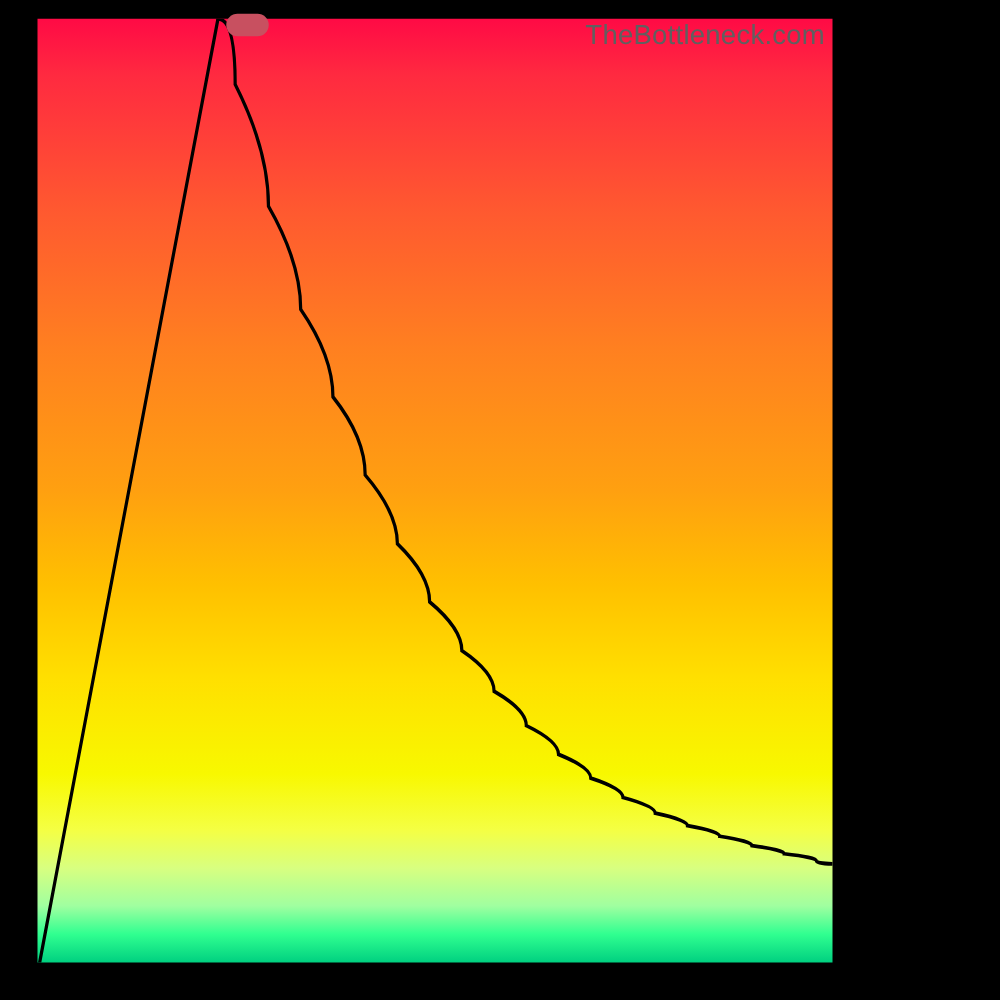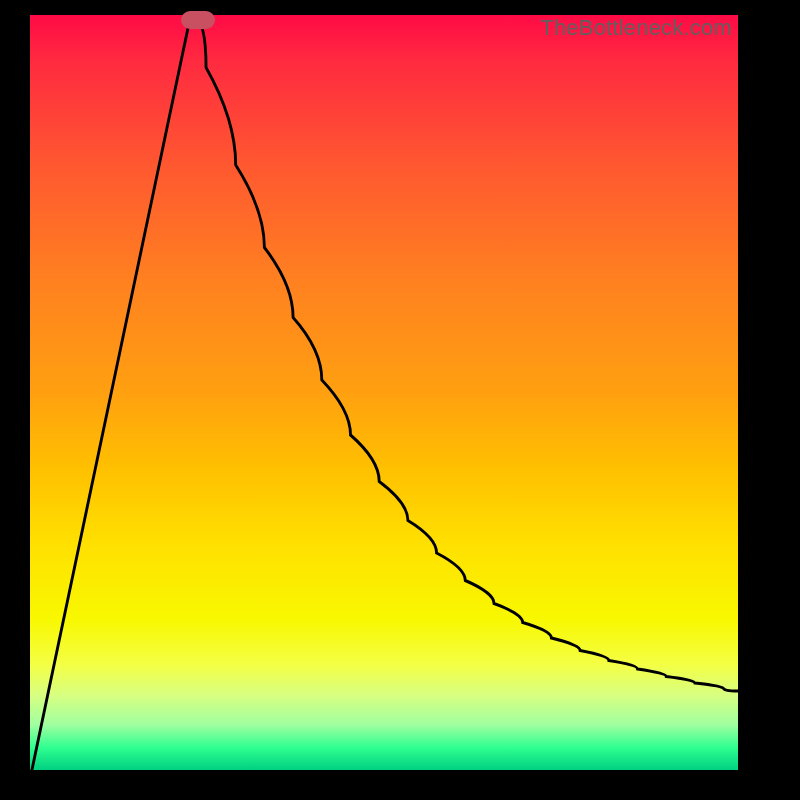--- a/index.html
+++ b/index.html
@@ -14,21 +14,21 @@
   .frame {
     position: relative;
     width: 800px;
     height: 800px;
     background: #000;
   }
   .plot-box {
     position: absolute;
     left: 30px;
     top: 15px;
-    width: 708px;
+    width: 636px;
     height: 755px;
     
     background: linear-gradient(
       to bottom,
       #ff0a45 0%,
       #ff2a40 6%,
       #ff5830 20%,
       #ff8020 35%,
       #ffa010 50%,
       #ffc000 60%,

